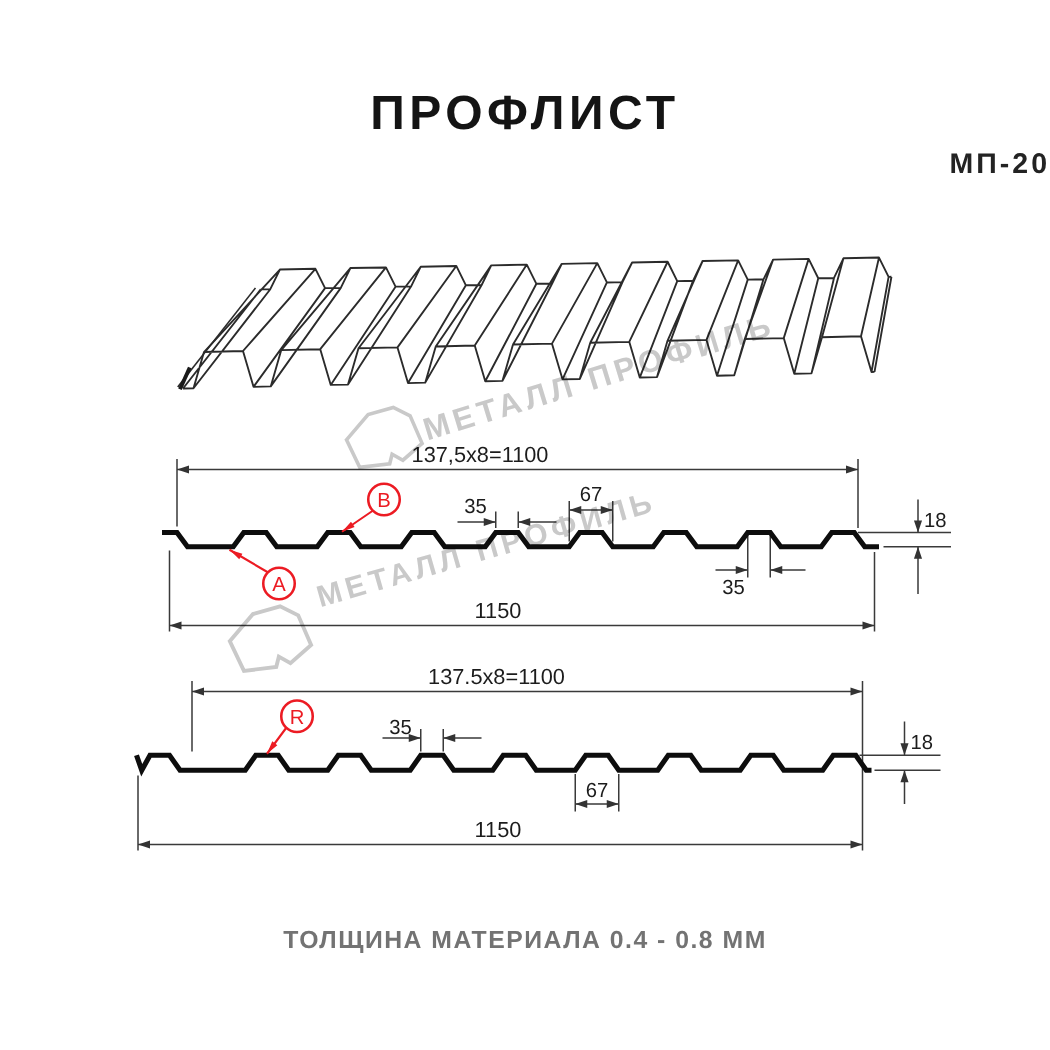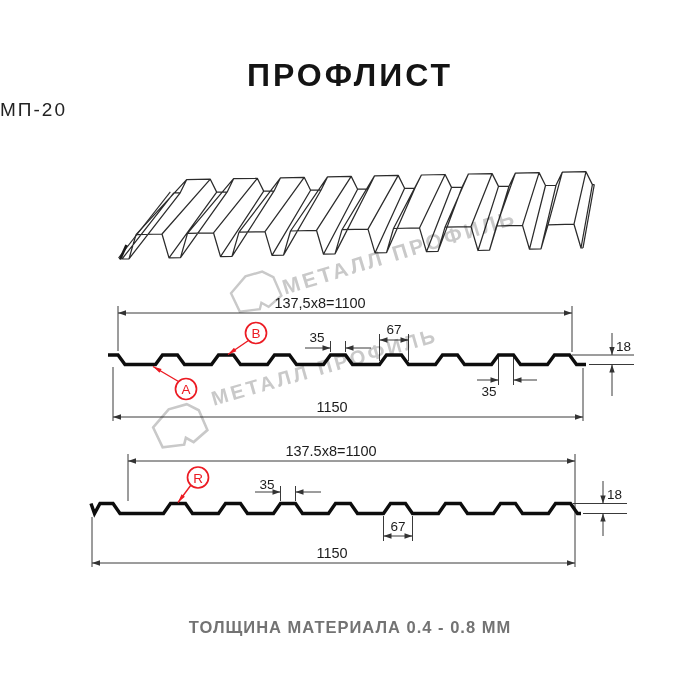--- a/index.html
+++ b/index.html
@@ -1,22 +1,22 @@
 <!DOCTYPE html>
 <html><head>
 <meta charset="utf-8">
 <style>
   html,body{margin:0;padding:0;}
   body{width:700px;height:700px;background:#ffffff;position:relative;overflow:hidden;
        font-family:"Liberation Sans", sans-serif;}
   .stage{position:absolute;left:0;top:0;width:700px;height:504px;}
   .title{position:absolute;left:0;top:57px;width:700px;text-align:center;
          font-size:32px;font-weight:700;letter-spacing:3px;color:#141414;}
-  .subtitle{position:absolute;left:0;top:99px;width:700px;text-align:left;
-         font-size:19px;font-weight:400;letter-spacing:2px;color:#232323;}
+  .subtitle{position:absolute;left:0;top:99px;width:700px;text-align:right;
+         font-size:19px;font-weight:700;letter-spacing:2px;color:#232323;}
   .footer{position:absolute;left:0;top:618px;width:700px;text-align:center;
          font-size:16.5px;font-weight:600;letter-spacing:1px;color:#737373;}
   svg{position:absolute;left:0;top:0;}
   svg text{font-family:"Liberation Sans", sans-serif;font-size:13.5px;fill:#1c1c1c;}
   svg text.big{font-size:14.5px;}
   svg text.red{fill:#ec1b23;font-size:13.5px;}
   .wm{position:absolute;color:#c9c9c9;font-weight:700;white-space:nowrap;
       mix-blend-mode:multiply;letter-spacing:3px;}
   .wm-text1{left:283px;top:276px;font-size:21px;transform:rotate(-17deg);transform-origin:0 50%;}
   .wm-text2{left:212px;top:388px;font-size:20px;transform:rotate(-16deg);transform-origin:0 50%;}

